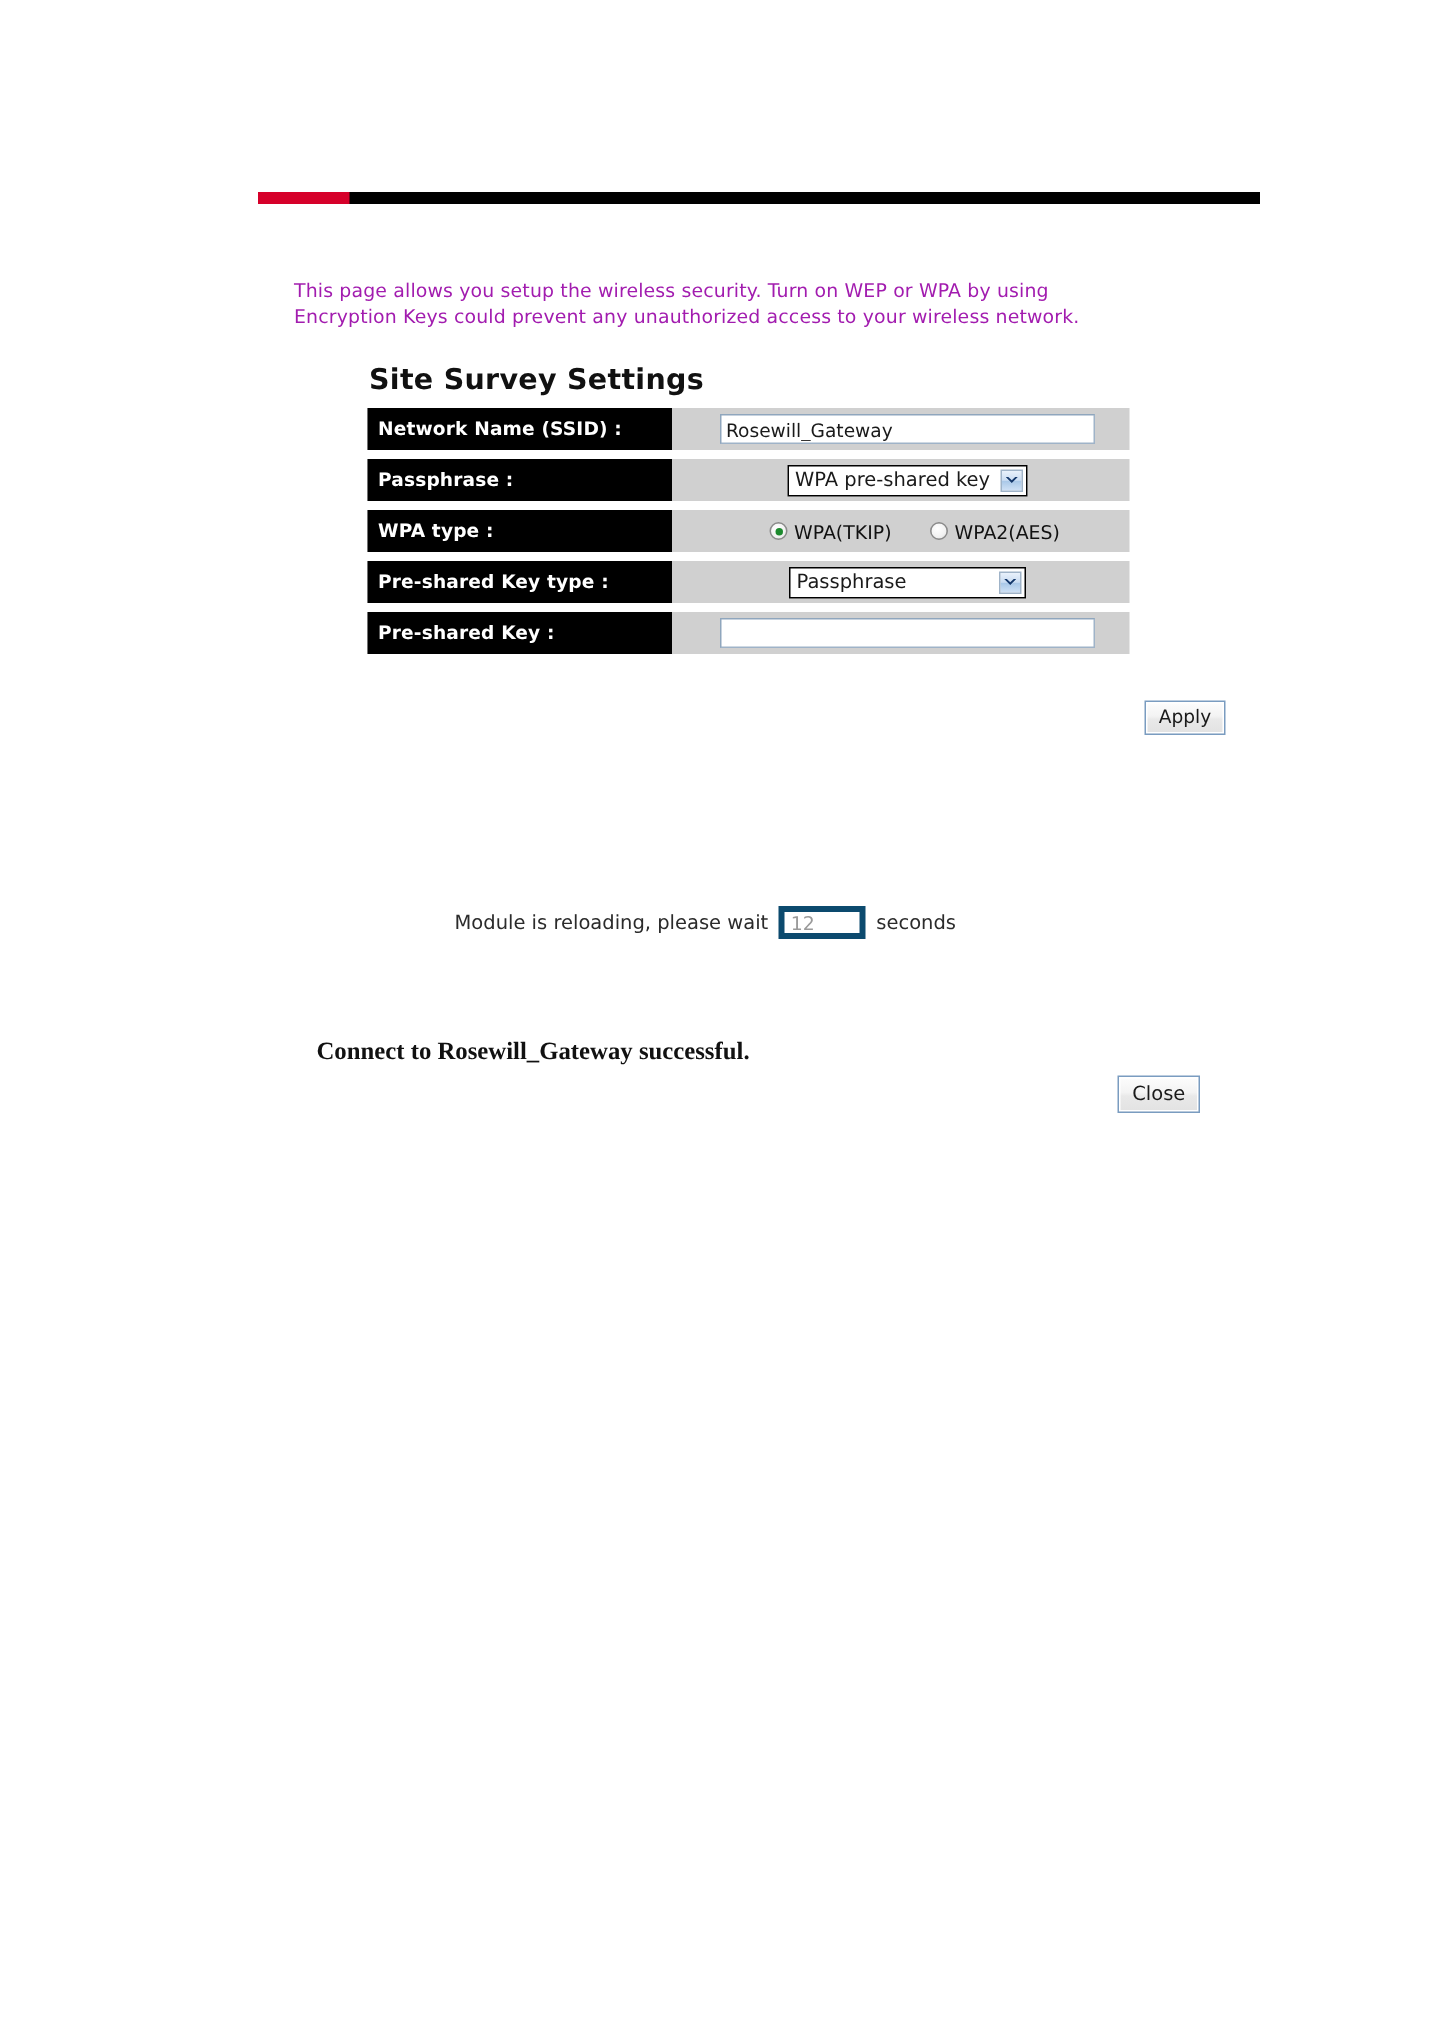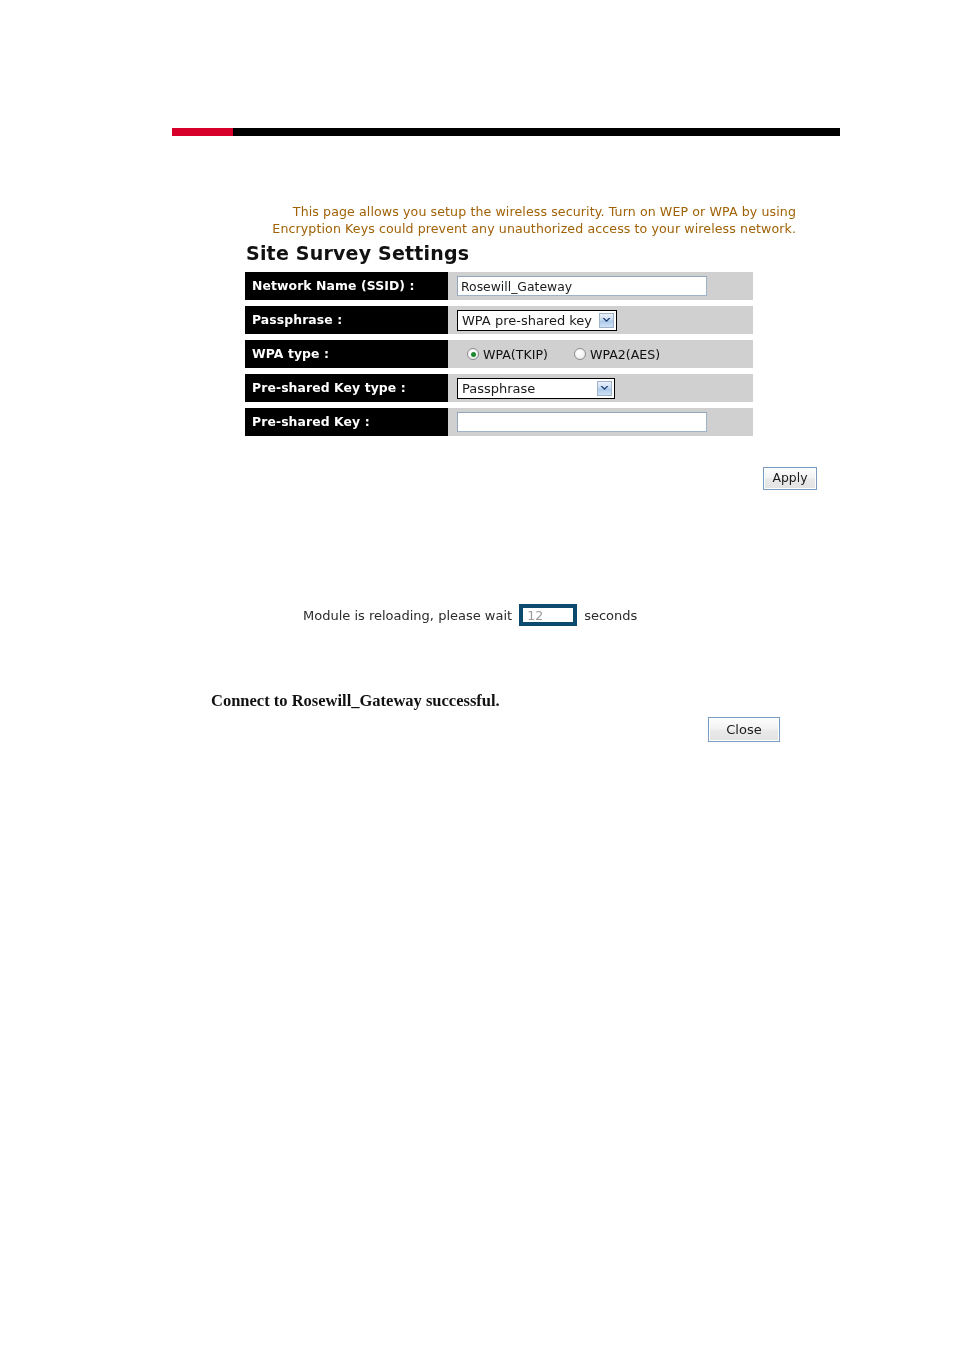--- a/index.html
+++ b/index.html
@@ -32,27 +32,26 @@
     top: 0;
     width: 61px;
     height: 8px;
     background: #d6002a;
   }
 
   
   #intro {
     position: absolute;
     left: 196px;
-    top: 203px;
+    top: 185px;
     width: 600px;
     font-size: 12.6px;
     line-height: 17px;
-    color: #a16207;
+    color: #a21caf;
     letter-spacing: .1px;
-    text-align: right;
   }
   #intro div { white-space: nowrap; }
 
   
   #section-title {
     position: absolute;
     left: 246px;
     top: 242px;
     font-size: 19px;
     font-weight: bold;
@@ -91,20 +90,21 @@
     overflow: hidden;
   }
   .row-field {
     position: absolute;
     left: 212px;
     top: 0;
     right: 0;
     height: 28px;
     display: flex;
     align-items: center;
+    justify-content: center;
   }
 
   
   .text-input {
     height: 20px;
     box-sizing: border-box;
     border: 1px solid #9fb3c8;
     border-top-color: #8fa6bd;
     border-left-color: #8fa6bd;
     background: #ffffff;
@@ -208,23 +208,23 @@
   }
   #apply-button {
     position: absolute;
     left: 763px;
     top: 467px;
     width: 54px;
     height: 23px;
   }
   #close-button {
     position: absolute;
-    left: 708px;
+    left: 745px;
     top: 717px;
-    width: 72px;
+    width: 55px;
     height: 25px;
     font-size: 13px;
   }
 
   
   #reload-status {
     position: absolute;
     left: 303px;
     top: 604px;
     display: flex;

